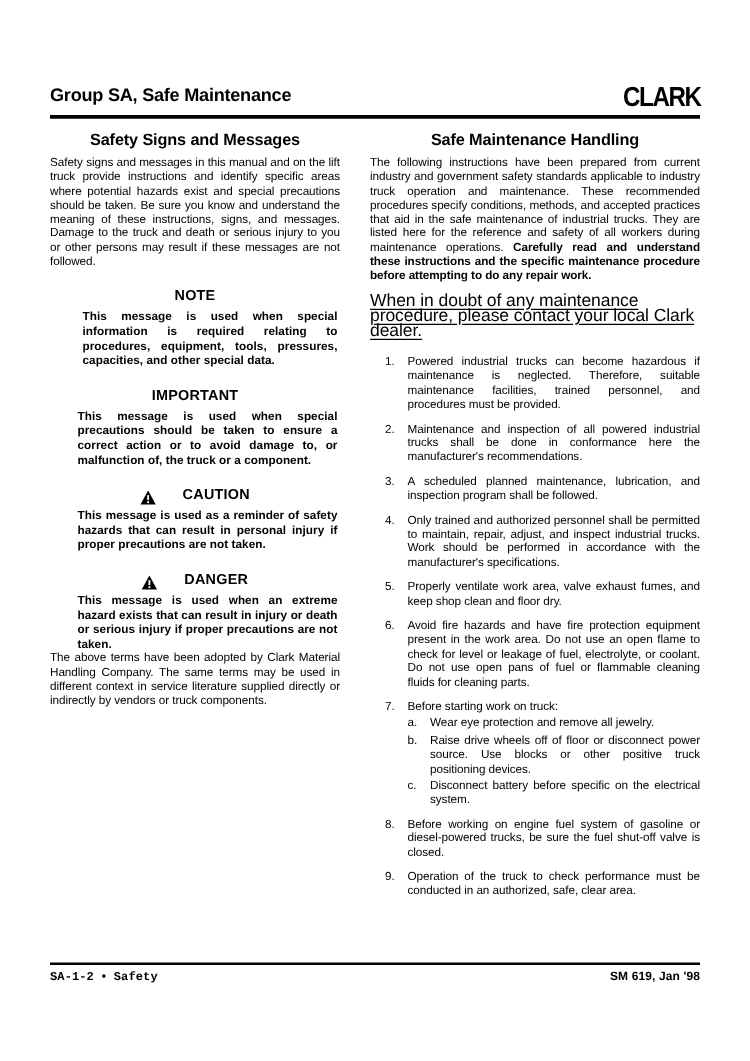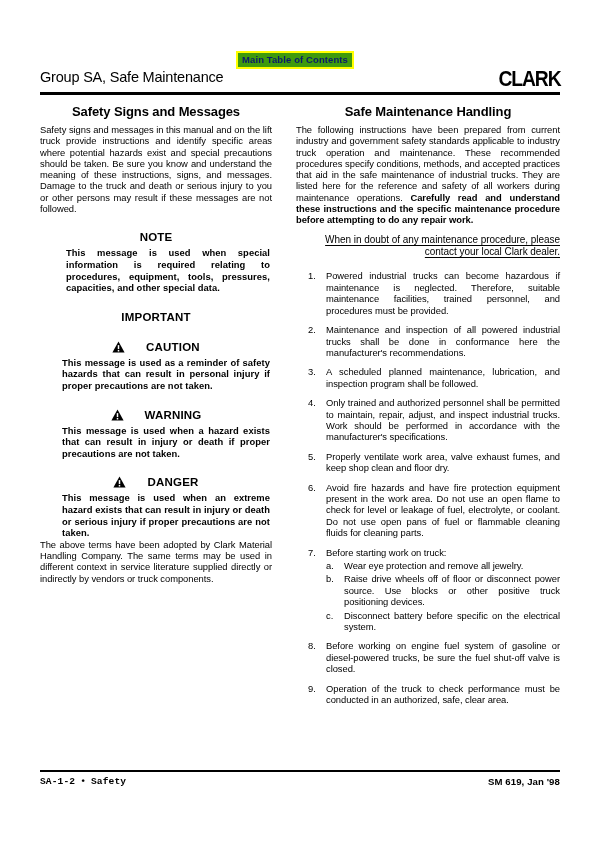--- a/index.html
+++ b/index.html
@@ -49,21 +49,21 @@
     left: 40px;
     top: 69px;
     width: 520px;
     height: 24px;
   }
   .hdr-title {
     position: absolute;
     left: 0;
     top: 0;
     font-size: 14.5px;
-    font-weight: normal;
+    font-weight: bold;
     letter-spacing: -0.2px;
     white-space: nowrap;
   }
   .hdr-logo {
     position: absolute;
     right: 0;
     top: -2px;
     font-size: 21px;
     font-weight: bold;
     letter-spacing: -1.2px;
@@ -115,21 +115,21 @@
   .sig-head {
     text-align: center;
     font-size: 11.5px;
     font-weight: bold;
     line-height: 14px;
     margin-bottom: 3px;
     letter-spacing: 0.2px;
   }
   .sig-head.with-icon {
     display: flex;
-    align-items: flex-start;
+    align-items: flex-end;
     justify-content: center;
     gap: 21px;
   }
   .sig-body {
     font-size: 9.4px;
     font-weight: bold;
     line-height: 11.6px;
     text-align: justify;
     margin: 0;
     letter-spacing: 0.05px;
@@ -145,26 +145,26 @@
     top: 1px;
   }
   .tri-icon svg { display: block; }
 
   .closing {
     margin-top: 18px;
   }
 
   
   .underlined {
-    font-size: 10px;
+    font-size: 14px;
     line-height: 12.4px;
     text-decoration: underline;
     text-underline-offset: 1.5px;
     margin: 6px 0 0 0;
-    text-align: right;
+    text-align: left;
     letter-spacing: -0.05px;
   }
 
   ol.numlist {
     list-style: none;
     margin: 12px 0 0 0;
     padding: 0;
   }
   ol.numlist > li {
     position: relative;
@@ -225,70 +225,55 @@
   }
   .ftr-left  { position: absolute; left: 0;  top: 0; white-space: nowrap; font-family: Liberation Mono, monospace; }
   .ftr-right { position: absolute; right: 0; top: 0; white-space: nowrap; }
   .ftr-dot { padding: 0 5px; }
 </style>
 </head>
 <body>
 
 <div class="page">
 
-  <div class="toc-wrap">
-    <span class="toc-tab">Main Table of Contents</span>
-  </div>
 
   <div class="hdr">
     <div class="hdr-title">Group SA, Safe Maintenance</div>
     <div class="hdr-logo">CLARK</div>
   </div>
   <div class="hdr-rule"></div>
 
   <div class="col col-left">
     <div class="sec-title">Safety Signs and Messages</div>
     <p class="body">Safety signs and messages in this manual and on the lift truck provide instructions and identify specific areas where potential hazards exist and special precautions should be taken. Be sure you know and understand the meaning of these instructions, signs, and messages. Damage to the truck and death or serious injury to you or other persons may result if these messages are not followed.</p>
 
     <div class="sig-block">
       <div class="sig-head">NOTE</div>
       <p class="sig-body">This message is used when special information is required relating to procedures, equipment, tools, pressures, capacities, and other special data.</p>
     </div>
 
     <div class="sig-block">
       <div class="sig-head">IMPORTANT</div>
+      <p class="sig-body wide">This message is used when special precautions should be taken to ensure a correct action or to avoid damage to, or malfunction of, the truck or a component.</p>
     </div>
 
     <div class="sig-block">
       <div class="sig-head with-icon">
         <span class="tri-icon">
           <svg width="13" height="12" viewBox="0 0 13 12" aria-hidden="true">
             <polygon points="6.5,0.4 12.6,11.6 0.4,11.6" fill="#000"></polygon>
             <rect x="5.75" y="4.1" width="1.5" height="4.0" fill="#fff"></rect>
             <rect x="5.75" y="9.0" width="1.5" height="1.5" fill="#fff"></rect>
           </svg>
         </span>
         <span>CAUTION</span>
       </div>
       <p class="sig-body wide">This message is used as a reminder of safety hazards that can result in personal injury if proper precautions are not taken.</p>
     </div>
 
-    <div class="sig-block">
-      <div class="sig-head with-icon">
-        <span class="tri-icon">
-          <svg width="13" height="12" viewBox="0 0 13 12" aria-hidden="true">
-            <polygon points="6.5,0.4 12.6,11.6 0.4,11.6" fill="#000"></polygon>
-            <rect x="5.75" y="4.1" width="1.5" height="4.0" fill="#fff"></rect>
-            <rect x="5.75" y="9.0" width="1.5" height="1.5" fill="#fff"></rect>
-          </svg>
-        </span>
-        <span>WARNING</span>
-      </div>
-      <p class="sig-body wide">This message is used when a hazard exists that can result in injury or death if proper precautions are not taken.</p>
-    </div>
 
     <div class="sig-block">
       <div class="sig-head with-icon">
         <span class="tri-icon">
           <svg width="13" height="12" viewBox="0 0 13 12" aria-hidden="true">
             <polygon points="6.5,0.4 12.6,11.6 0.4,11.6" fill="#000"></polygon>
             <rect x="5.75" y="4.1" width="1.5" height="4.0" fill="#fff"></rect>
             <rect x="5.75" y="9.0" width="1.5" height="1.5" fill="#fff"></rect>
           </svg>
         </span>

